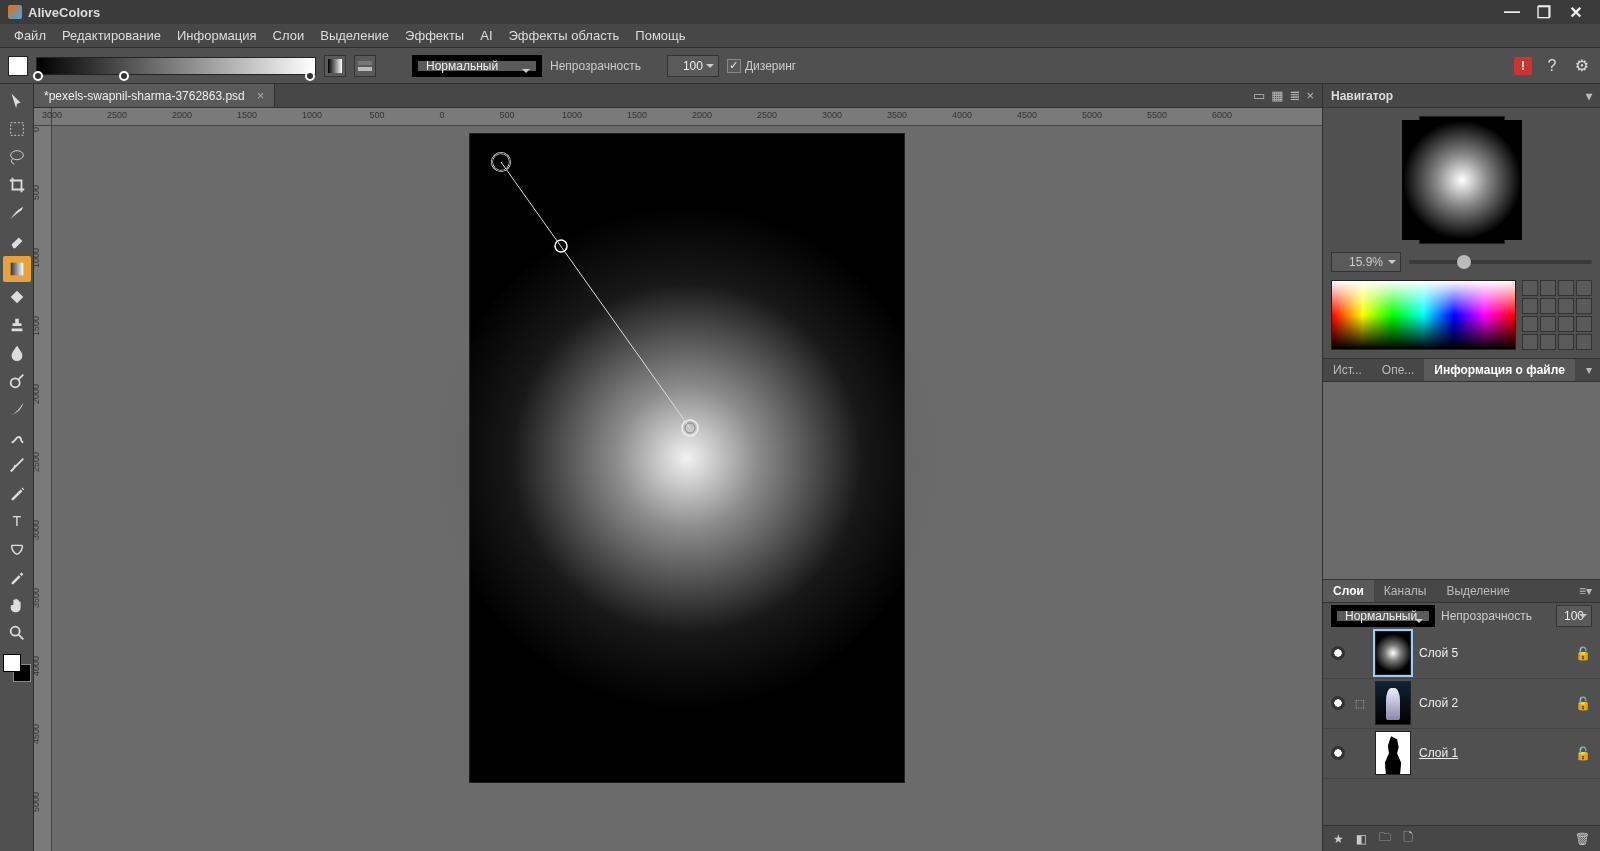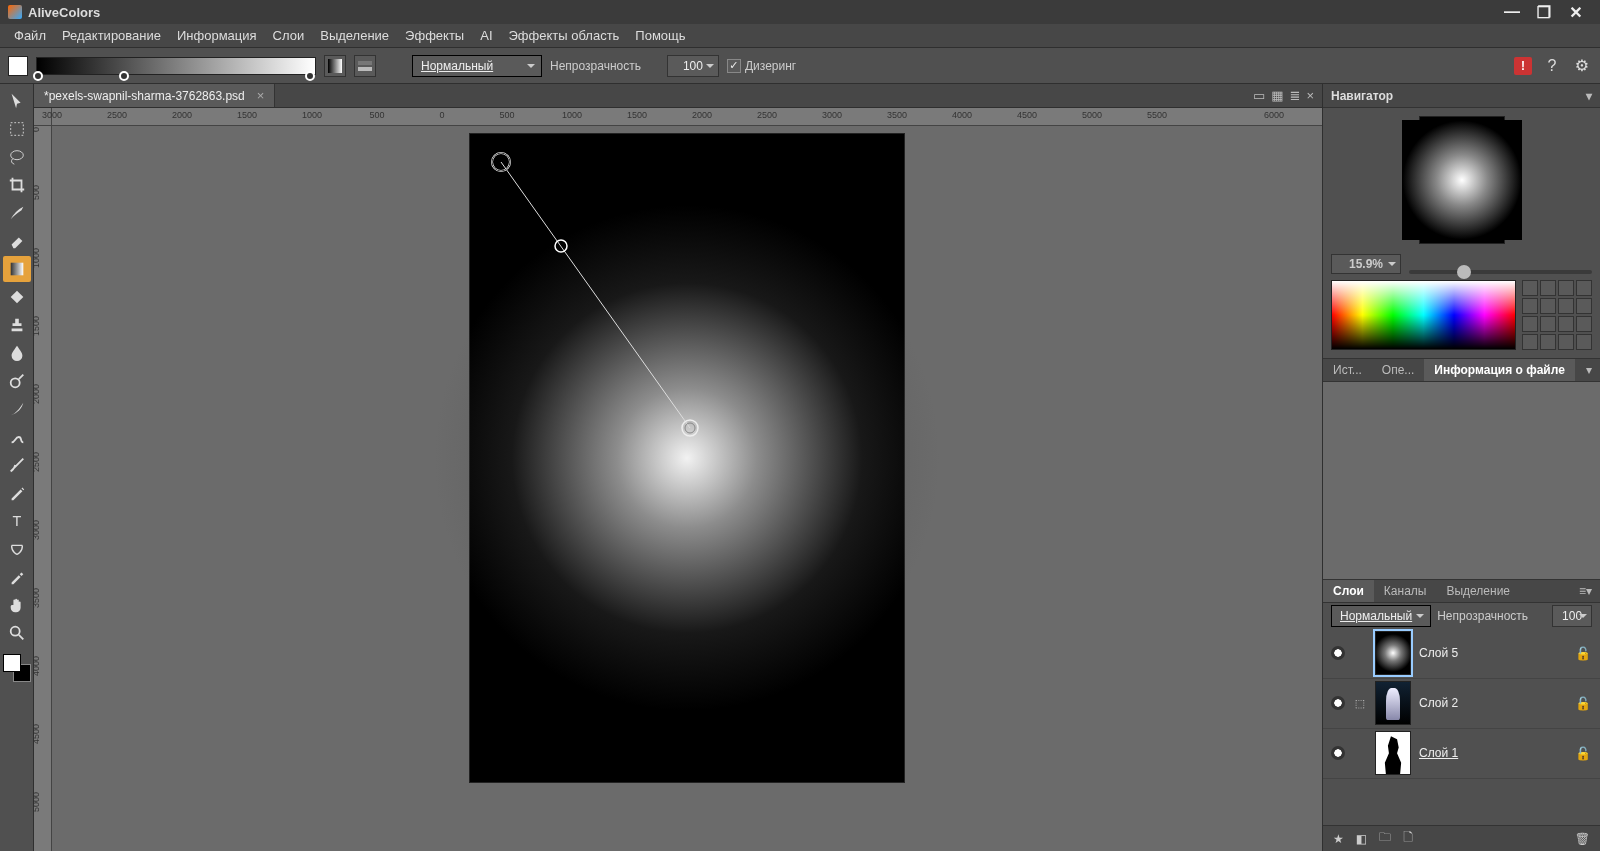--- a/index.html
+++ b/index.html
@@ -14,21 +14,21 @@
 
 .menubar { height: 24px; background: #474747; display: flex; align-items: center; padding: 0 6px; font-size: 13px; color:#ddd; border-bottom:1px solid #2f2f2f;}
 .menubar > div { padding: 3px 8px; cursor:pointer; }
 
 
 .optbar { height: 36px; background: #505050; display: flex; align-items: center; padding: 0 8px; gap:8px; border-bottom:1px solid #2f2f2f;}
 .swatch { width: 20px; height: 20px; border:1px solid #222; }
 .grad-preview { width: 280px; height: 18px; background: linear-gradient(to right, #000, #fff); border:1px solid #222; position:relative;}
 .grad-preview .stop { position:absolute; top:13px; width:10px; height:10px; border:2px solid #fff; border-radius:50%; background:#333;}
 .btnicon { width:22px; height:22px; background:#5a5a5a; border:1px solid #333; display:flex; align-items:center; justify-content:center; cursor:pointer;}
-.dropdown { height:22px; background:#5a5a5a; border:1px solid #000000; display:flex; align-items:center; padding:0 18px 0 8px; position:relative; cursor:pointer; color:#eee;text-decoration:underline;}
+.dropdown { height:22px; background:#5a5a5a; border:6px solid #000000; display:flex; align-items:center; padding:0 18px 0 8px; position:relative; cursor:pointer; color:#eee;}
 .dropdown::after { content:""; position:absolute; right:6px; top:8px; border:4px solid transparent; border-top-color:#ccc;}
 .numfield { width:52px; height:22px; background:#5a5a5a; border:1px solid #333; display:flex; align-items:center; justify-content:center; color:#eee; position:relative;margin-left:18px;}
 .numfield::after { content:""; position:absolute; right:4px; top:8px; border:4px solid transparent; border-top-color:#ccc;}
 .chk { width:14px; height:14px; border:1px solid #888; background:#5a5a5a; display:inline-flex; align-items:center; justify-content:center; vertical-align:middle;}
 .optbar .right { margin-left:auto; display:flex; gap:10px; align-items:center;}
 .opt-icon { width:20px;height:20px; display:flex; align-items:center; justify-content:center; color:#ddd; cursor:pointer; font-size:16px;}
 .warn-badge { width:18px; height:18px; background:#c33; border-radius:2px; display:flex;align-items:center;justify-content:center;color:#fff;font-weight:bold;}
 
 
 .content { display:flex; height: calc(851px - 24px - 24px - 36px); }
@@ -59,21 +59,21 @@
 .canvas { margin-top:8px; width:434px; height:648px; background:#000; position:relative; box-shadow:0 0 0 1px #222;}
 .glow { position:absolute; left:50%; top:50%; width:550px; height:550px; transform:translate(-50%,-50%); background:radial-gradient(circle, rgba(255,255,255,0.95) 0%, rgba(200,200,200,0.7) 18%, rgba(80,80,80,0.3) 45%, rgba(0,0,0,0) 65%); pointer-events:none;}
 
 
 .panels { width:278px; background:#505050; border-left:1px solid #2f2f2f; display:flex; flex-direction:column;}
 .panel-title { height:24px; display:flex; align-items:center; padding:0 8px; background:#474747; color:#ddd; font-weight:bold; border-bottom:1px solid #333; position:relative;}
 .panel-title .menu-icon{margin-left:auto; color:#bbb; cursor:pointer;}
 .nav-preview { display:flex; justify-content:center; padding:8px 0 6px; background:#505050;}
 .nav-thumb { width:86px; height:128px; background:#000; border:1px solid #222; position:relative;}
 .nav-thumb .g{position:absolute; left:50%; top:50%; width:120px; height:120px; transform:translate(-50%,-50%); background:radial-gradient(circle, #fff 0%, #888 30%, #000 70%);}
-.zoom-row { height:24px; display:flex; align-items:flex-end; gap:8px; padding:0 8px; background:#505050;font-weight:bold;}
+.zoom-row { height:24px; display:flex; align-items:center; gap:8px; padding:0 8px; background:#505050;}
 .zoom-row .pct{width:70px; height:20px; background:#5a5a5a; border:1px solid #333; display:flex; align-items:center; justify-content:center; position:relative;}
 .zoom-row .pct::after{content:""; position:absolute; right:4px; top:7px; border:4px solid transparent; border-top-color:#ccc;}
 .zoom-slider{flex:1; height:4px; background:#3a3a3a; position:relative; border-radius:2px;}
 .zoom-slider .knob{position:absolute; left:26%; top:-5px; width:14px; height:14px; background:#bbb; border-radius:50%;}
 .color-panel { padding:6px 8px 8px; background:#505050; display:flex; gap:6px;}
 .spectrum { flex:1; height:70px; background:
   linear-gradient(to bottom, rgba(255,255,255,1) 0%, rgba(255,255,255,0) 50%, rgba(0,0,0,0) 50%, rgba(0,0,0,1) 100%),
   linear-gradient(to right, red, yellow, lime, cyan, blue, magenta, red);
   border:1px solid #222;}
 .sw-grid { width:70px; display:grid; grid-template-columns:repeat(4,1fr); grid-auto-rows:16px; gap:2px;}
@@ -324,21 +324,21 @@
           <span class="tick" style="left: 520px;">1000</span>
           <span class="tick" style="left: 585px;">1500</span>
           <span class="tick" style="left: 650px;">2000</span>
           <span class="tick" style="left: 715px;">2500</span>
           <span class="tick" style="left: 780px;">3000</span>
           <span class="tick" style="left: 845px;">3500</span>
           <span class="tick" style="left: 910px;">4000</span>
           <span class="tick" style="left: 975px;">4500</span>
           <span class="tick" style="left: 1040px;">5000</span>
           <span class="tick" style="left: 1105px;">5500</span>
-          <span class="tick" style="left: 1222px;">6000</span>
+          <span class="tick" style="left: 1170px;">6000</span>
         </div>
       <div class="ruler-v" id="rulerV">
           <span class="tick" style="top: 6px;">0</span>
           <span class="tick" style="top: 74px;">500</span>
           <span class="tick" style="top: 142px;">1000</span>
           <span class="tick" style="top: 210px;">1500</span>
           <span class="tick" style="top: 278px;">2000</span>
           <span class="tick" style="top: 346px;">2500</span>
           <span class="tick" style="top: 414px;">3000</span>
           <span class="tick" style="top: 482px;">3500</span>

